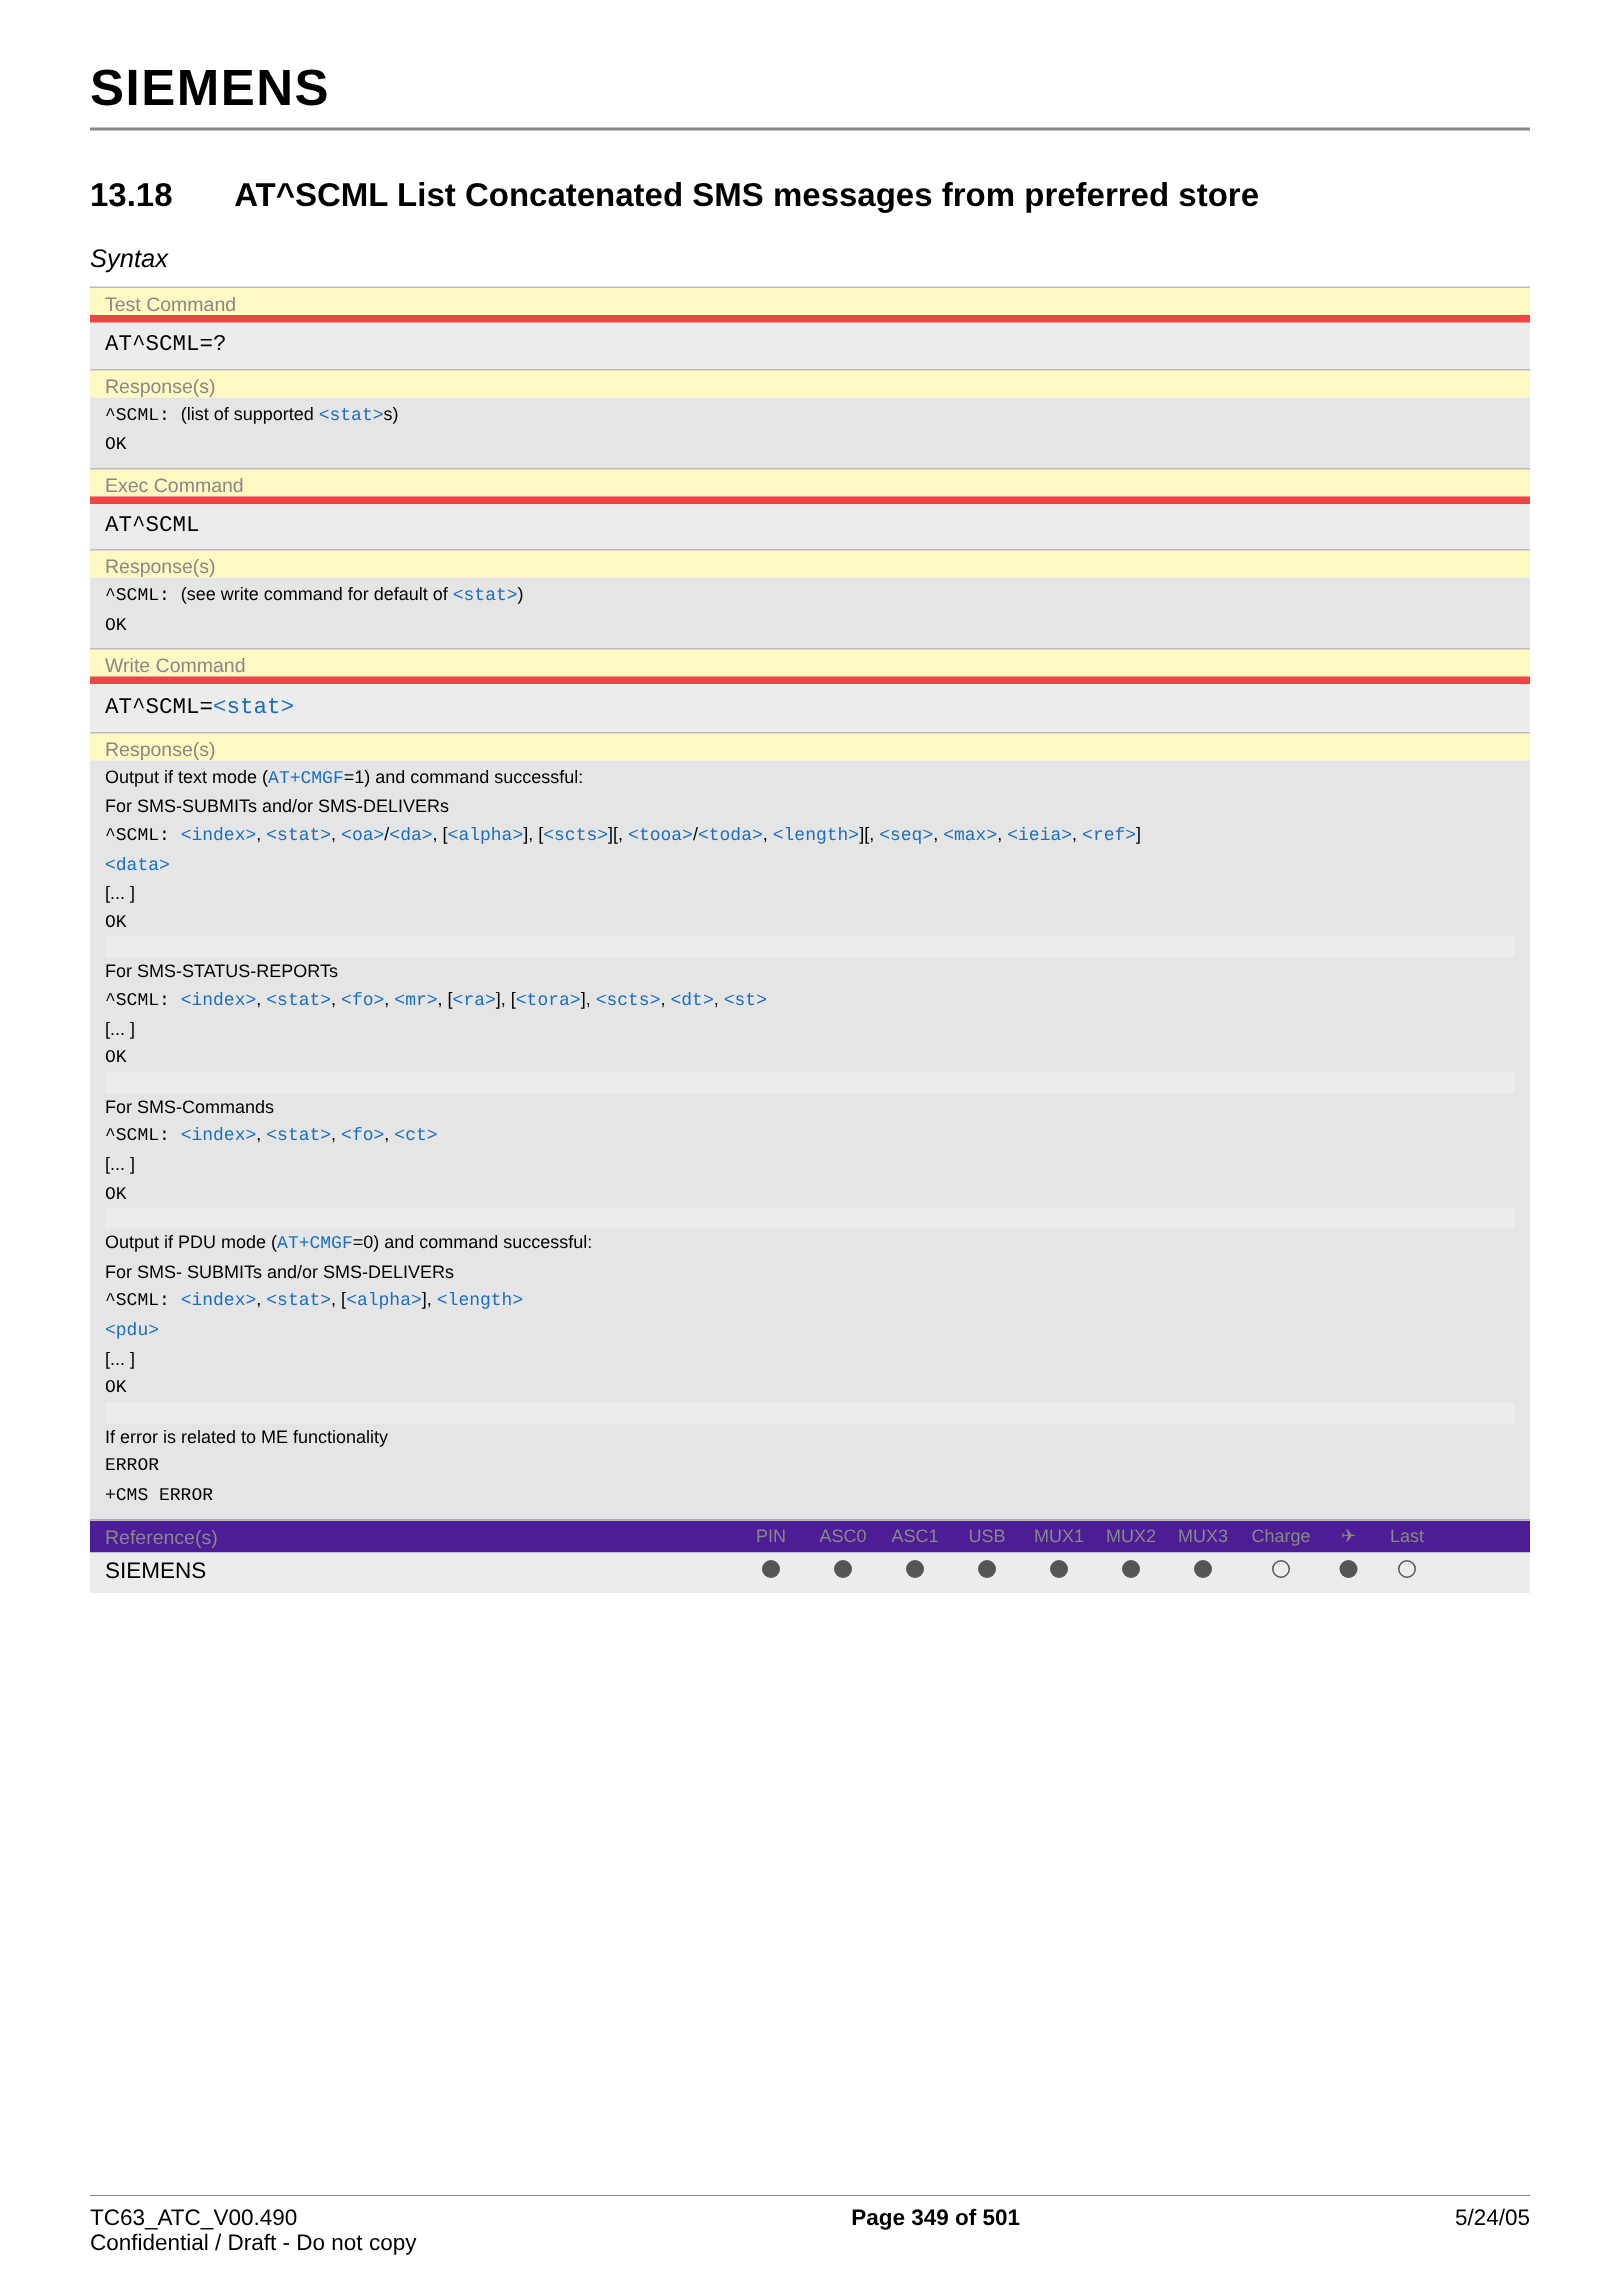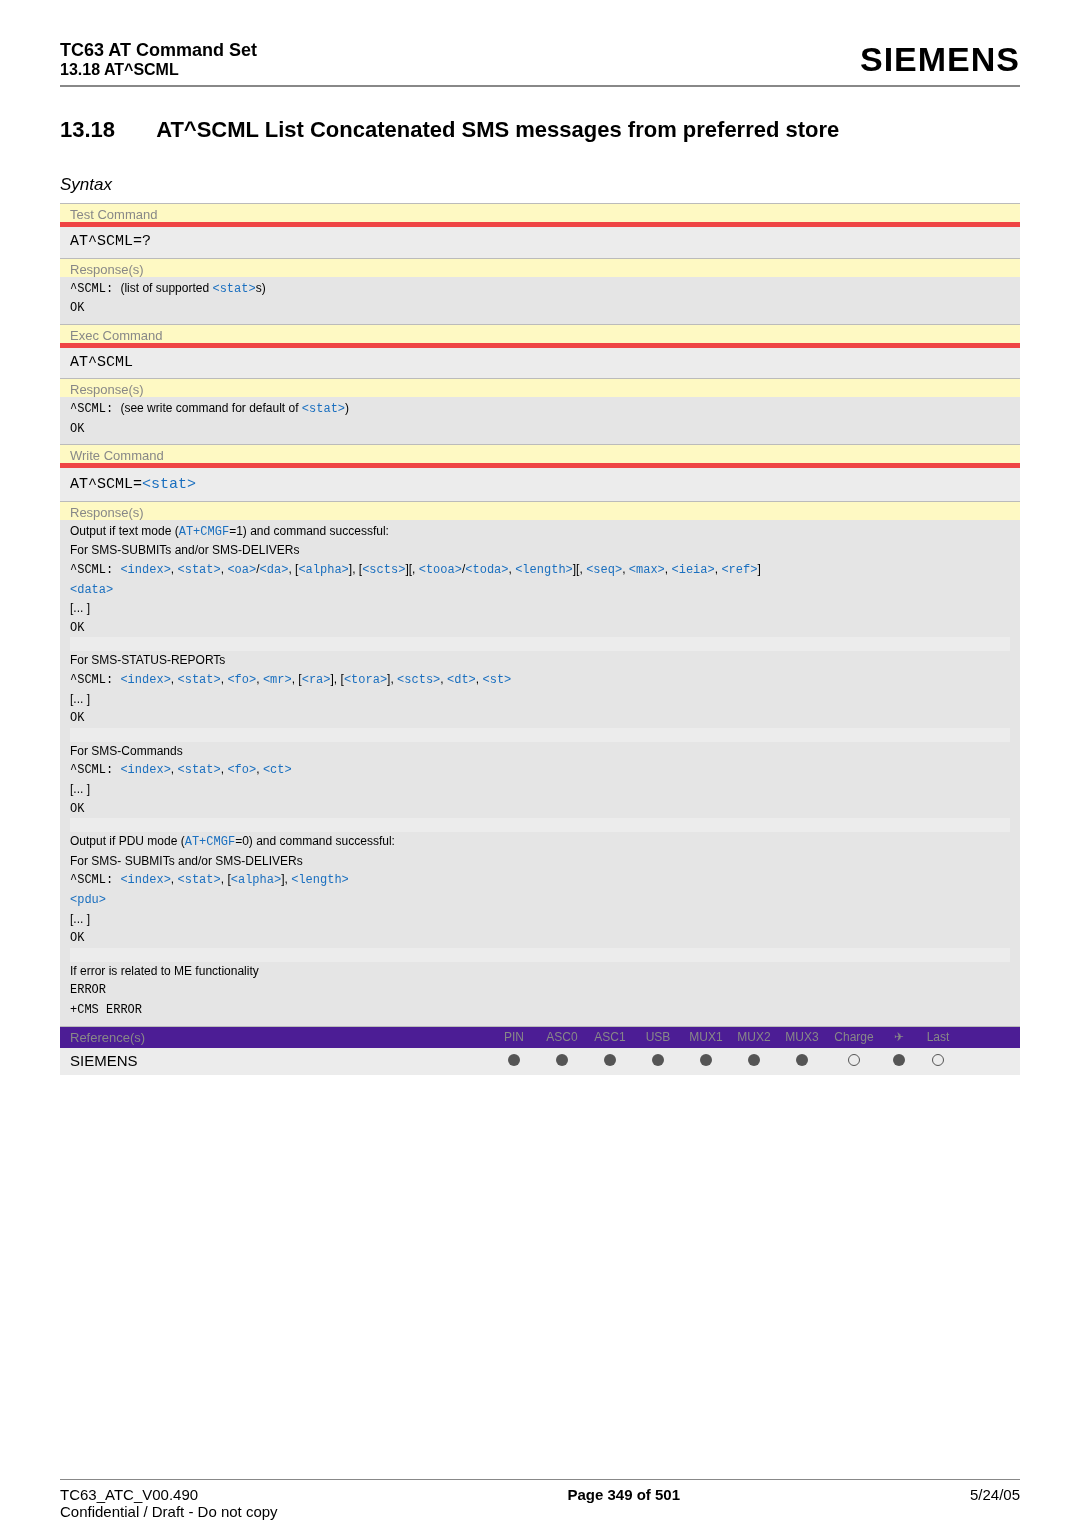--- a/index.html
+++ b/index.html
@@ -19,21 +19,21 @@
     margin-bottom: 6px;
   }
   .header-left { font-size: 18px; }
   .header-title { font-weight: bold; }
   .header-sub { font-weight: bold; font-size: 16px; }
   .brand { font-size: 34px; font-weight: 900; letter-spacing: 1px; }
   .hr-top { border: none; border-top: 2px solid #888; margin-bottom: 30px; }
   .section-heading {
     font-size: 22px;
     font-weight: bold;
-    margin-bottom: 32px;
+    margin-bottom: 20px;
   }
   .section-num { display: inline-block; width: 90px; vertical-align: top; }
   .section-title { display: inline-block; width: calc(100% - 100px); vertical-align: top; }
   .syntax-label { font-weight: normal; font-style: italic; margin-bottom: 8px; font-size: 17px; }
   .block {
     background: #ececec;
     border-top: 5px solid #ef4444;
     padding: 4px 10px 4px 10px;
     font-size: 15px;
     line-height: 1.5;
@@ -91,44 +91,40 @@
   }
   .dot-empty {
     display: inline-block;
     width: 12px; height: 12px;
     border-radius: 50%;
     border: 1.5px solid #555;
     background: transparent;
   }
   .footer {
     position: fixed;
-    bottom: 8px;
+    bottom: 24px;
     left: 60px;
     right: 60px;
     width: 960px;
     border-top: 1px solid #888;
     padding-top: 6px;
     display: flex;
     justify-content: space-between;
     font-size: 15px;
     background: #fff;
   }
   .footer .left { text-align: left; }
   .footer .center { text-align: left; font-weight: bold; }
   .footer .right { text-align: left; }
   .spacer-bottom { height: 110px; }
 </style>
 </head>
 <body>
 
 <div class="header">
-  <div class="header-left">
-    <div class="header-title">TC63 AT Command Set</div>
-    <div class="header-sub">13.18 AT^SCML</div>
-  </div>
   <div class="brand">SIEMENS</div>
 </div>
 <hr class="hr-top">
 
 <div class="section-heading">
   <span class="section-num">13.18</span>
   <span class="section-title">AT^SCML   List Concatenated SMS messages from preferred store</span>
 </div>
 
 <div class="syntax-label">Syntax</div>

